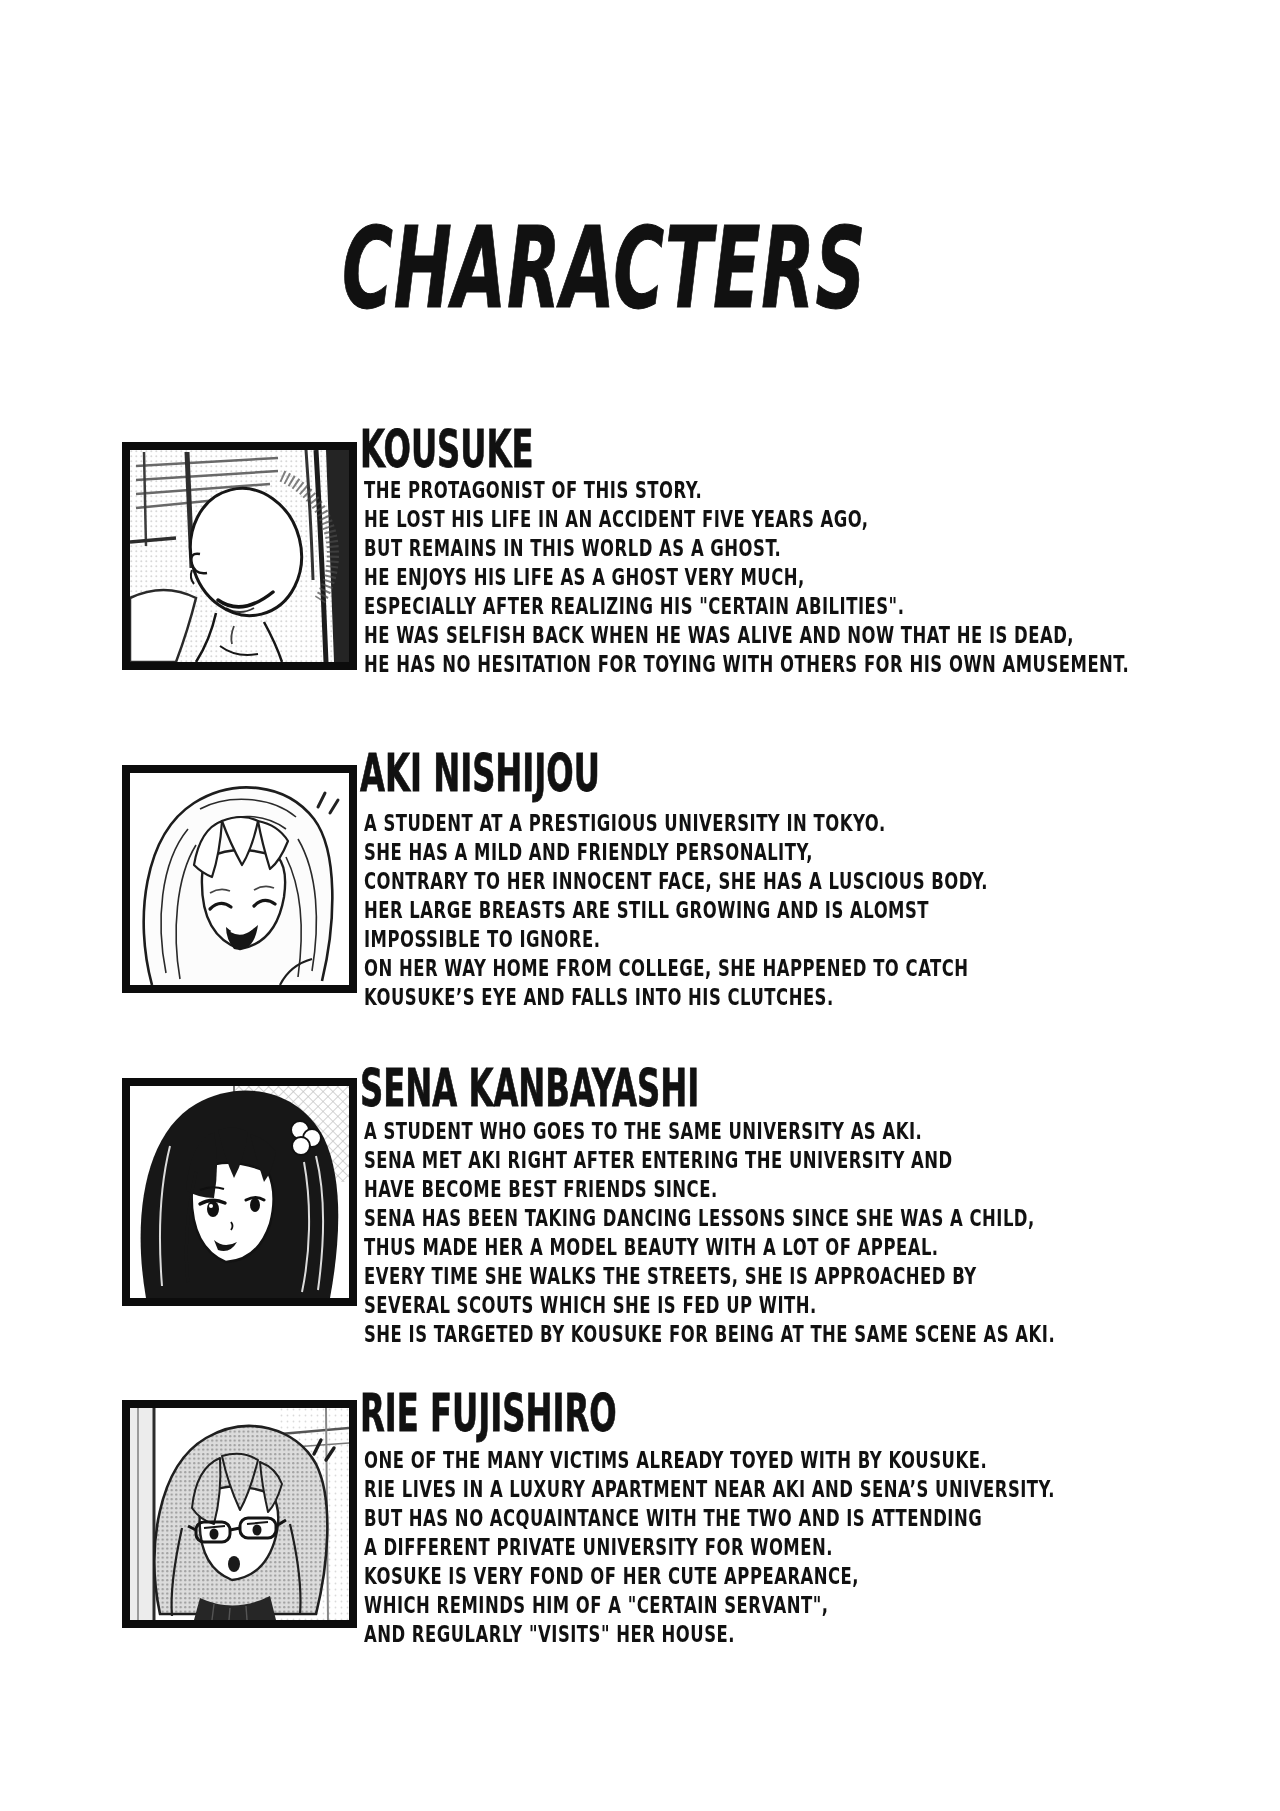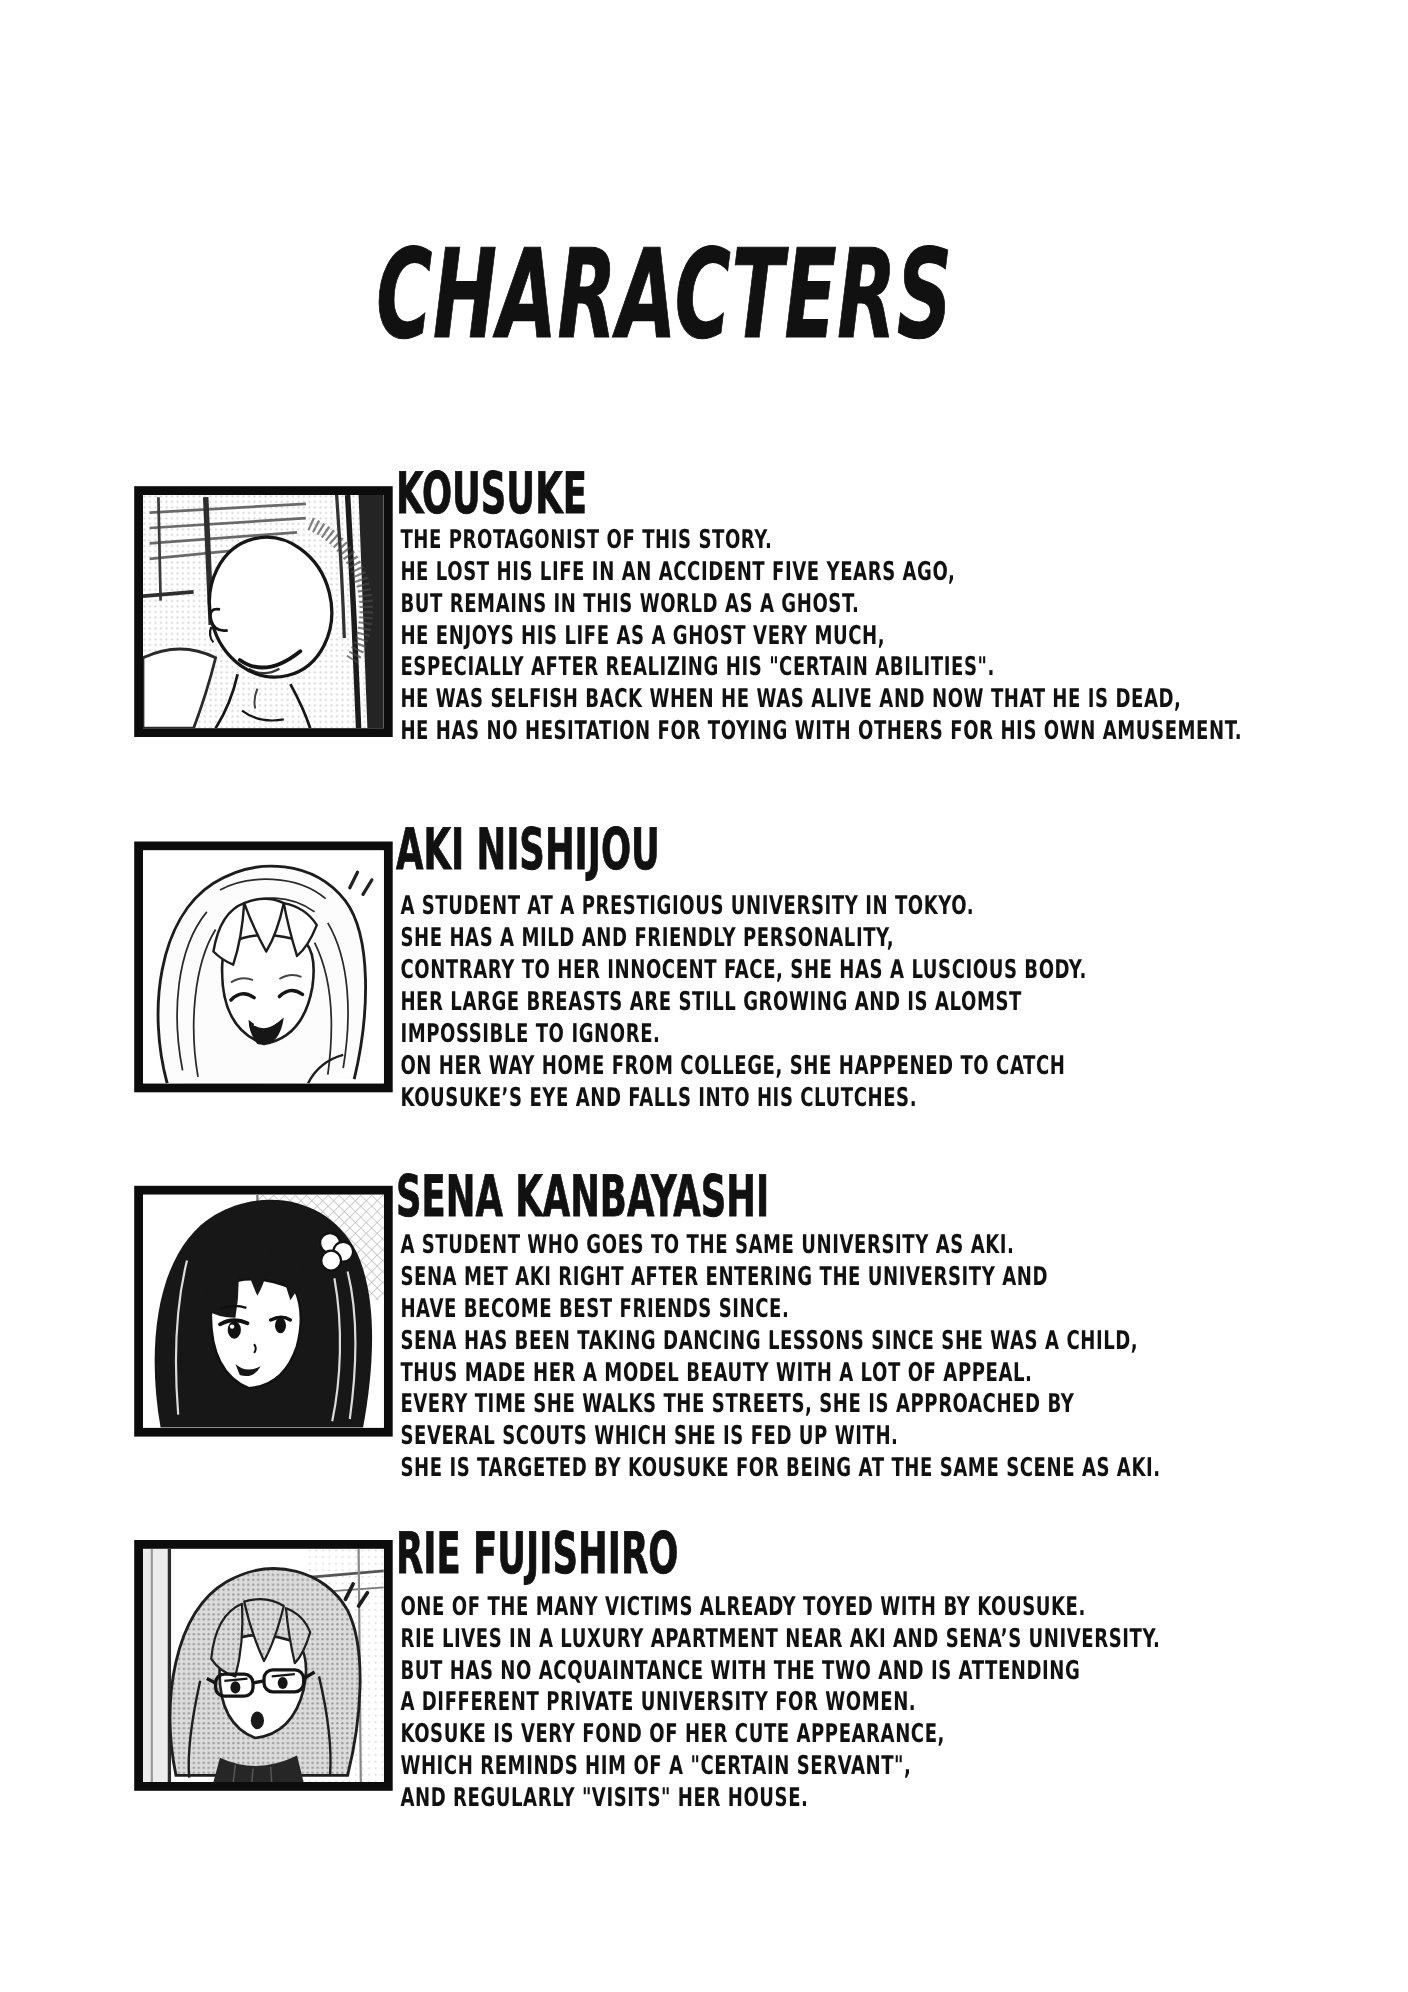--- a/index.html
+++ b/index.html
@@ -4,21 +4,21 @@
 <style>
   html,body{margin:0;padding:0;}
   body{
     width:1280px;height:1811px;
     background:#ffffff;
     color:#111;
     font-family:"DejaVu Sans", sans-serif;
     position:relative;
     overflow:hidden;
   }
-  .page{position:absolute;inset:0;text-decoration:underline;}
+  .page{position:absolute;inset:0;}
   .title{
     position:absolute;left:342px;top:212px;
     margin:0;
     font-size:112px;font-weight:bold;font-style:italic;
     line-height:1;white-space:nowrap;
     transform:scaleX(0.62);transform-origin:0 0;
     letter-spacing:0.01em;
     -webkit-text-stroke:1px #111;
   }
   .char{position:absolute;left:0;width:1280px;}

